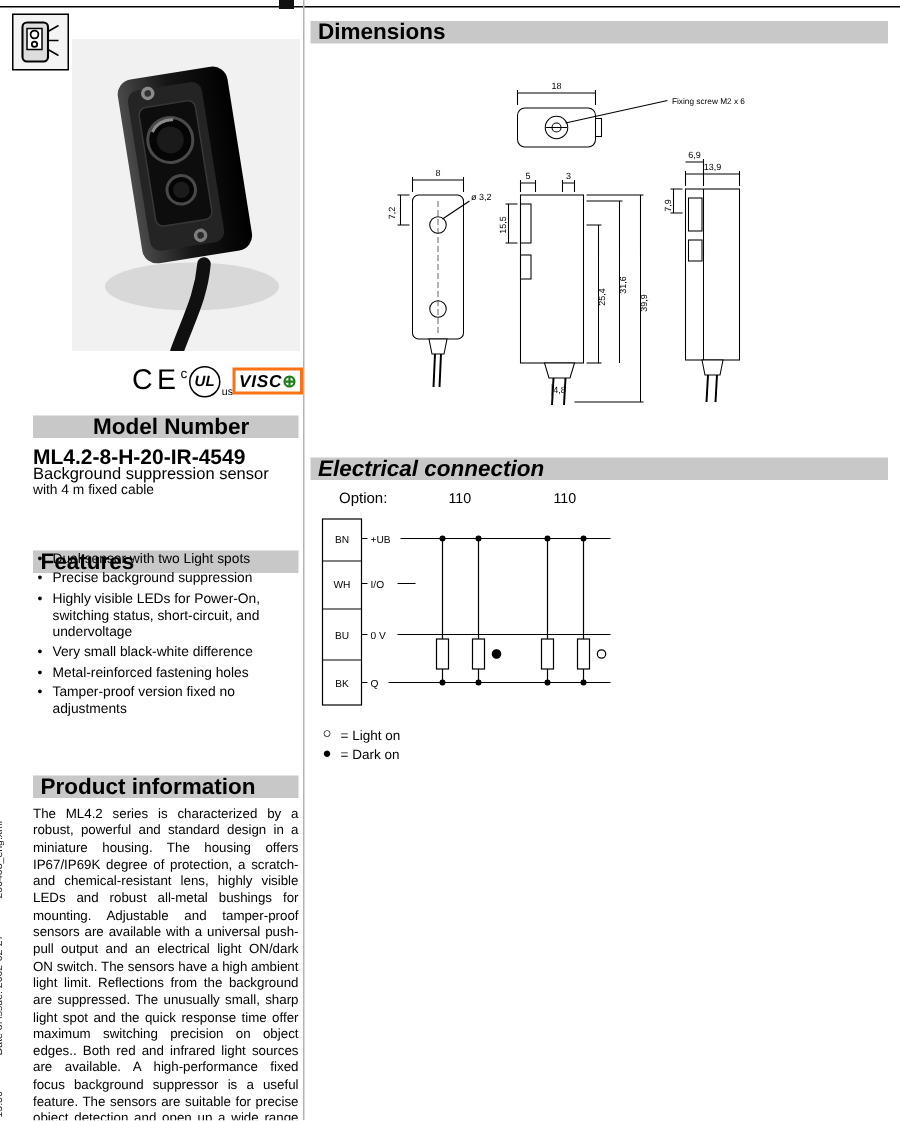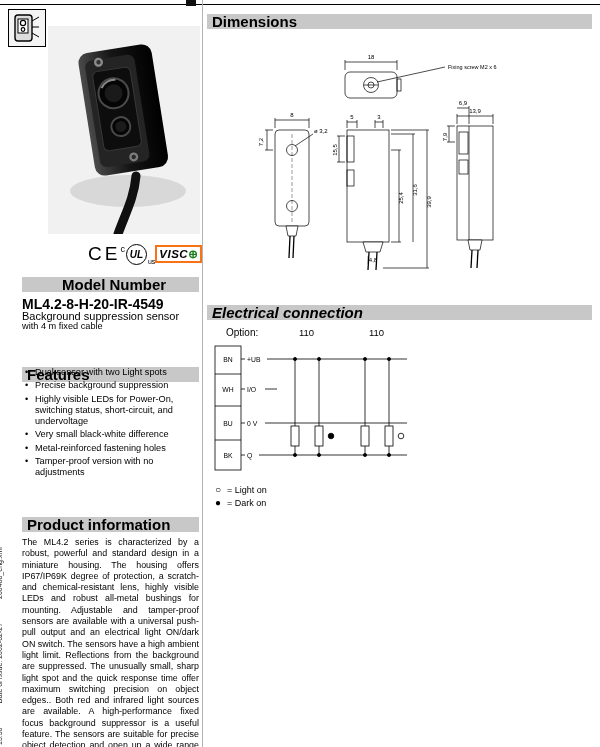--- a/index.html
+++ b/index.html
@@ -128,21 +128,21 @@
 
   <div class="bar bar-left" style="top:346px;margin-top:21px;">
     <span>Features</span>
   </div>
   <ul class="features">
     <li>Dual sensor with two Light spots</li>
     <li>Precise background suppression</li>
     <li>Highly visible LEDs for Power-On, switching status, short-circuit, and undervoltage</li>
     <li>Very small black-white difference</li>
     <li>Metal-reinforced fastening holes</li>
-    <li>Tamper-proof version with no adjustments</li>
+    <li>Tamper-proof version fixed no adjustments</li>
   </ul>
 
   <div class="bar bar-left" style="top:517px;">
     <span>Product information</span>
   </div>
   <div class="prod-info">The ML4.2 series is characterized by a robust, powerful and standard design in a miniature housing. The housing offers IP67/IP69K degree of protection, a scratch- and chemical-resistant lens, highly visible LEDs and robust all-metal bushings for mounting. Adjustable and tamper-proof sensors are available with a universal push-pull output and an electrical light ON/dark ON switch. The sensors have a high ambient light limit. Reflections from the background are suppressed. The unusually small, sharp light spot and the quick response time offer maximum switching precision on object edges.. Both red and infrared light sources are available. A high-performance fixed focus background suppressor is a useful feature. The sensors are suitable for precise object detection and open up a wide range of application fields.</div>
 
   <div class="bar bar-right" style="top:14px;">
     <span>Dimensions</span>
   </div>

